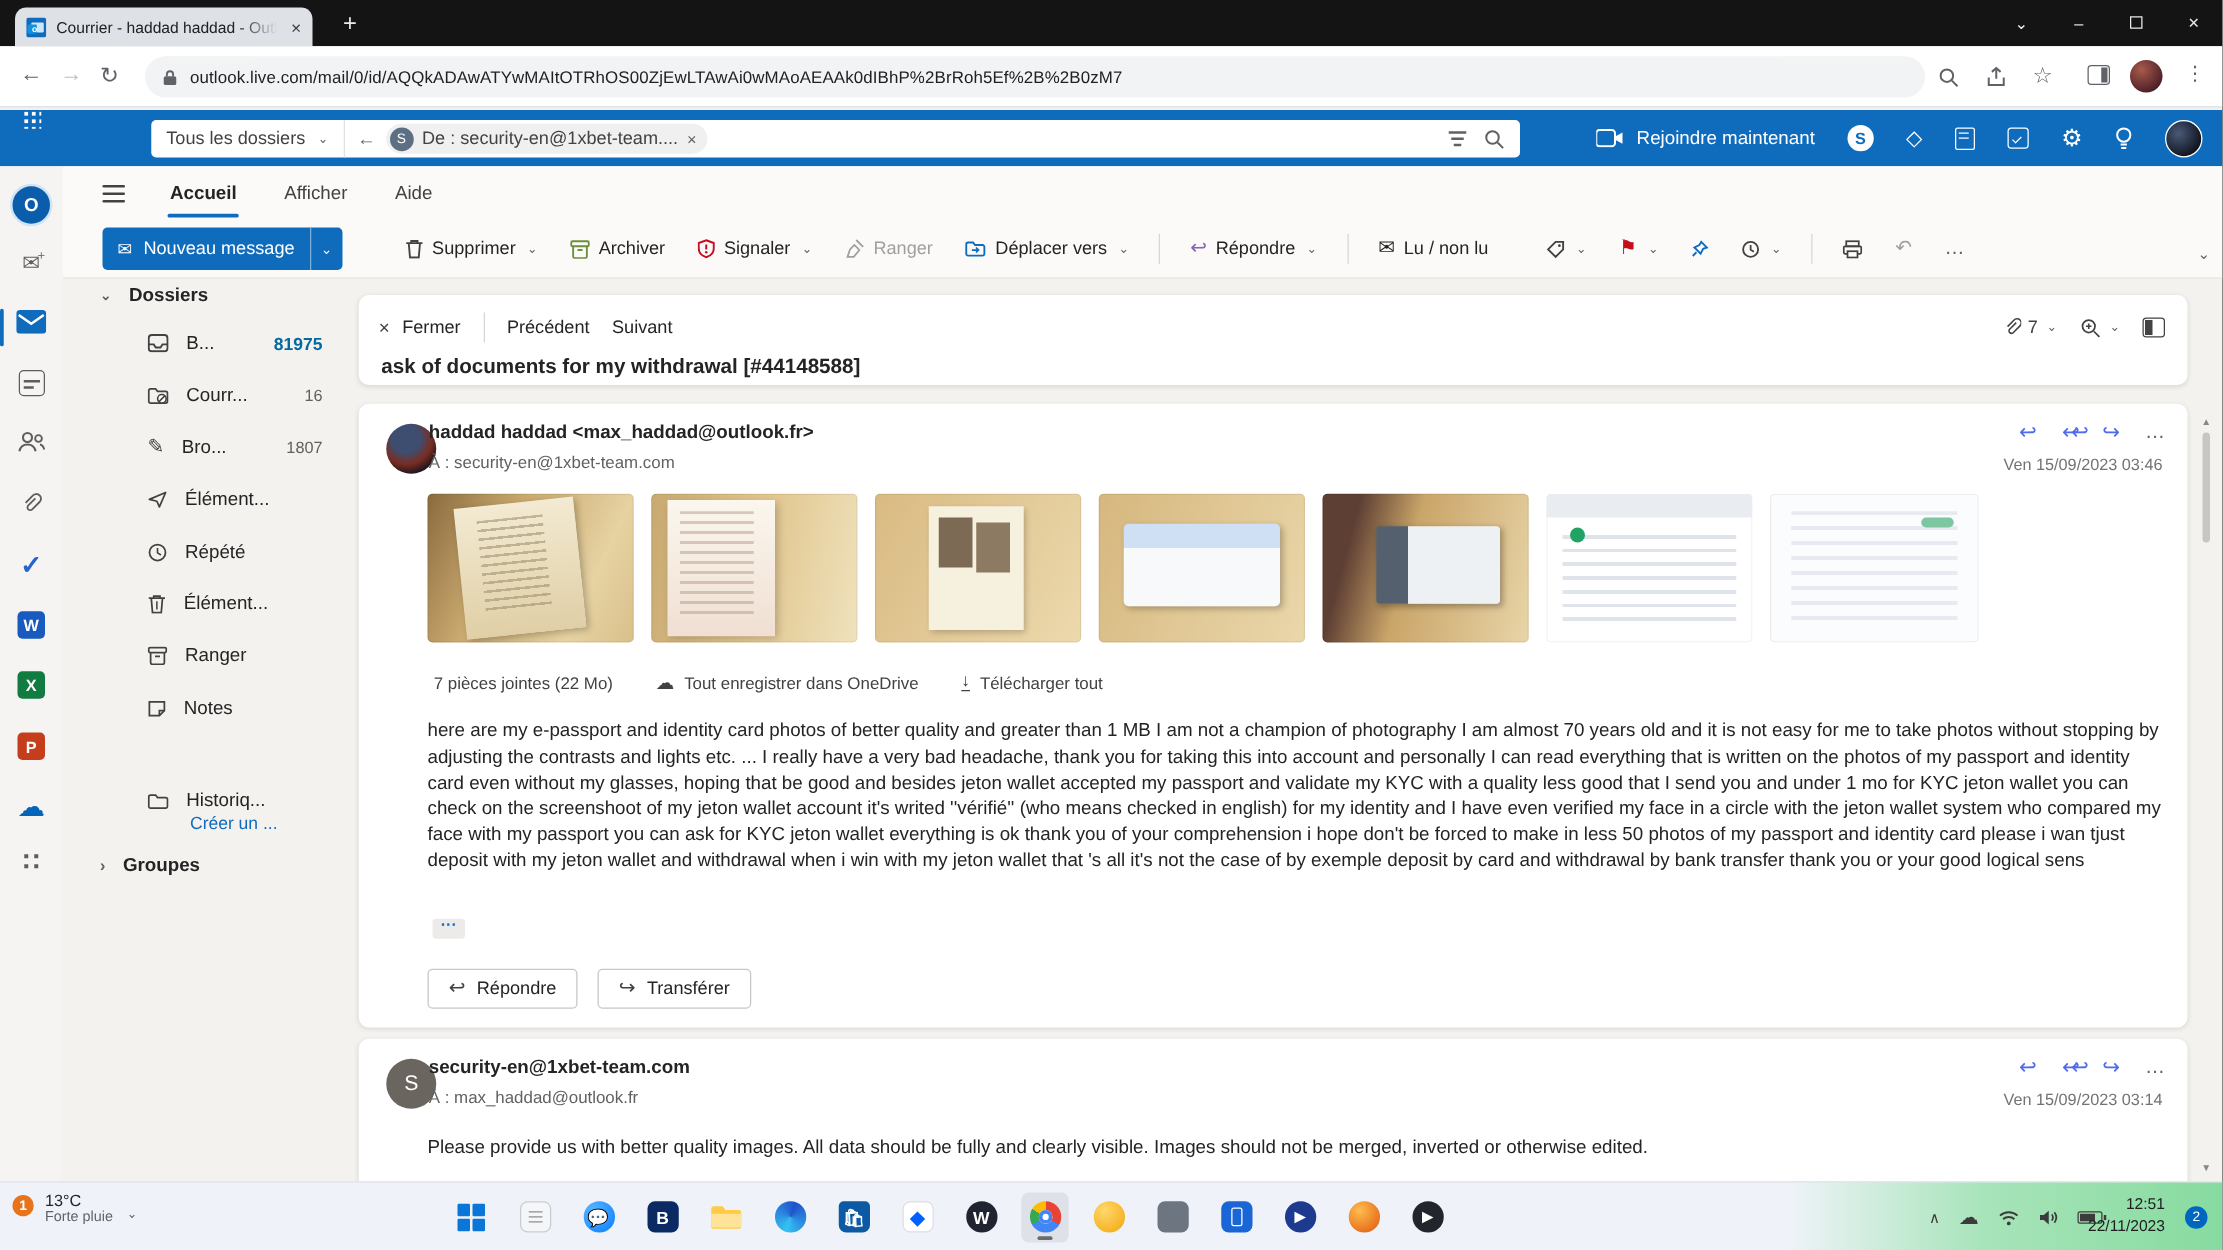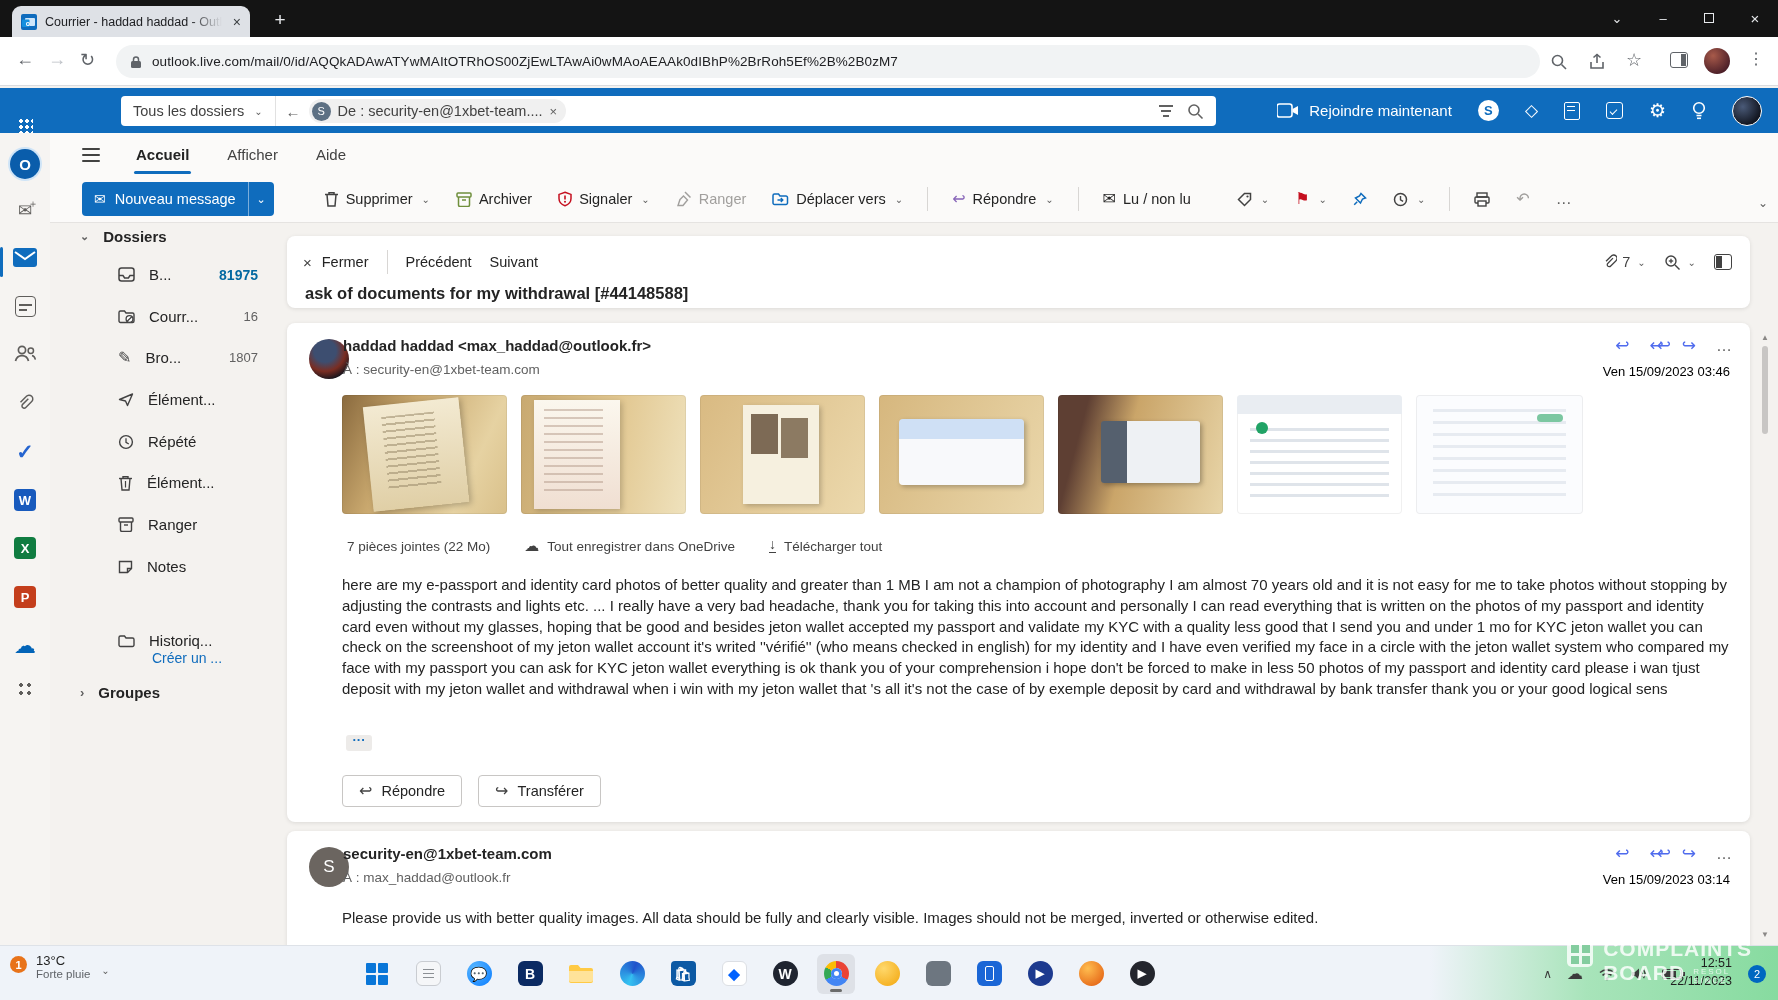--- a/index.html
+++ b/index.html
@@ -25,21 +25,21 @@
   .maxbox{display:inline-block;width:10px;height:10px;border:1px solid #e8eaed}
 
   
   .btoolbar{left:0;top:37px;width:1778px;height:49px;background:#fff;border-bottom:1px solid #dadce0}
   .navbtn{font-size:18px;color:#5f6368}
   .omnibox{position:absolute;left:116px;top:8px;width:1424px;height:33px;background:#f1f3f4;
        border-radius:17px;display:flex;align-items:center;padding:0 14px;gap:10px}
   .url{font-size:13.5px;color:#202124;letter-spacing:.1px}
 
   
-  .msbar{left:0;top:88px;width:1778px;height:45px;background:#0f6cbd;display:flex;align-items:flex-end}
+  .msbar{left:0;top:88px;width:1778px;height:45px;background:#0f6cbd;display:flex;align-items:flex-start}
   .waffle{width:15px;height:15px;margin-left:18px;
        background-image:radial-gradient(circle,#fff 1.6px,transparent 1.8px);background-size:6px 6px}
   .searchpill{position:absolute;left:121px;top:8px;width:1095px;height:30px;background:#fff;
        border-radius:4px;display:flex;align-items:center;font-size:14.5px;color:#424242}
   .scope{display:flex;align-items:center;gap:8px;padding:0 12px;height:100%;border-right:1px solid #e1e1e1}
   .chip{display:flex;align-items:center;gap:7px;background:#f0f0f0;border-radius:14px;height:24px;padding:0 9px 0 3px;margin-left:8px}
   .chip-av{width:19px;height:19px;border-radius:50%;background:#5d7083;color:#fff;font-size:11px;
        display:flex;align-items:center;justify-content:center}
   .msright{position:absolute;right:0;top:0;height:45px;display:flex;align-items:center;gap:26px;padding-right:16px;color:#fff}
   .join{display:flex;align-items:center;gap:10px;font-size:15px;color:#fff}
@@ -90,21 +90,21 @@
   .subject{padding:6px 18px 14px 18px;font-size:16.5px;font-weight:700}
   .acontrols{margin-left:auto;display:flex;align-items:center;gap:18px;color:#424242}
   .ivbtn{color:#4f6bed;font-size:17px}
   .dots{color:#616161;font-size:16px}
   .avatar{position:absolute;left:22px;top:16px;width:40px;height:40px;border-radius:50%;
        background:radial-gradient(circle at 40% 30%,#3d4e70 0 30%,#7a2d22 55%,#10131c 80%)}
   .avatarS{position:absolute;left:22px;top:16px;width:40px;height:40px;border-radius:50%;background:#6b6560;
        color:#fff;font-size:17px;display:flex;align-items:center;justify-content:center}
   .sender{position:absolute;left:56px;top:14px;font-size:15px;font-weight:700}
   .toline{position:absolute;left:56px;top:39px;font-size:13.5px;color:#616161}
-  .maildate{position:absolute;right:20px;top:41px;font-size:13px;color:#000000}
+  .maildate{position:absolute;right:20px;top:41px;font-size:13px;color:#737373}
   .mailicons{position:absolute;right:18px;top:12px;display:flex;gap:20px;align-items:center}
   .thumbs{position:absolute;left:55px;top:72px;display:flex;gap:14px}
   .th{width:165px;height:119px;border-radius:4px;position:relative;overflow:hidden;flex:none;box-shadow:0 0 0 1px rgba(0,0,0,.06) inset}
   .t1{background:linear-gradient(115deg,#8a6a3e,#c9a86e 35%,#e6d2a2 75%,#d9c08a)}
   .t1 .a{position:absolute;left:16%;top:6%;width:58%;height:88%;background:linear-gradient(#f3ead2,#e0cfa6);transform:rotate(-6deg);box-shadow:2px 2px 6px rgba(0,0,0,.25)}
   .t1 .b{position:absolute;left:26%;top:16%;width:32%;height:64%;background:repeating-linear-gradient(#9a8a6a 0 2px,transparent 2px 7px);opacity:.55;transform:rotate(-6deg)}
   .t2{background:linear-gradient(100deg,#c8a970,#e2c892 55%,#efe2bd)}
   .t2 .a{position:absolute;left:8%;top:4%;width:52%;height:92%;background:linear-gradient(#fbf7ee,#f0dfd2);box-shadow:2px 2px 6px rgba(0,0,0,.2)}
   .t2 .b{position:absolute;left:14%;top:12%;width:36%;height:72%;background:repeating-linear-gradient(#b49a8a 0 2px,transparent 2px 8px);opacity:.5}
   .t3{background:linear-gradient(120deg,#d9ba82,#ecd9ad)}
@@ -726,32 +726,14 @@
         </svg>
       <span class="battery"></span>
     </div>
     <div class="clockblk">
       <div>12:51</div>
       <div>22/11/2023</div>
     </div>
     <span class="badge2">2</span>
   </div>
 
-  <div class="wm">
-    <span class="wm-logo">
-        <i></i>
-        <i></i>
-        <i></i>
-        <i></i>
-      </span>
-    <span class="wm-txt">
-      <div class="wm-l1">COMPLAINTS</div>
-      <div class="wm-l2">
-        <span>BOARD</span>
-        <span class="wm-small">
-          <div>RESOL</div>
-          <div>SINCE</div>
-        </span>
-      </div>
-    </span>
-  </div>
 
 </div>
 
 </body></html>

